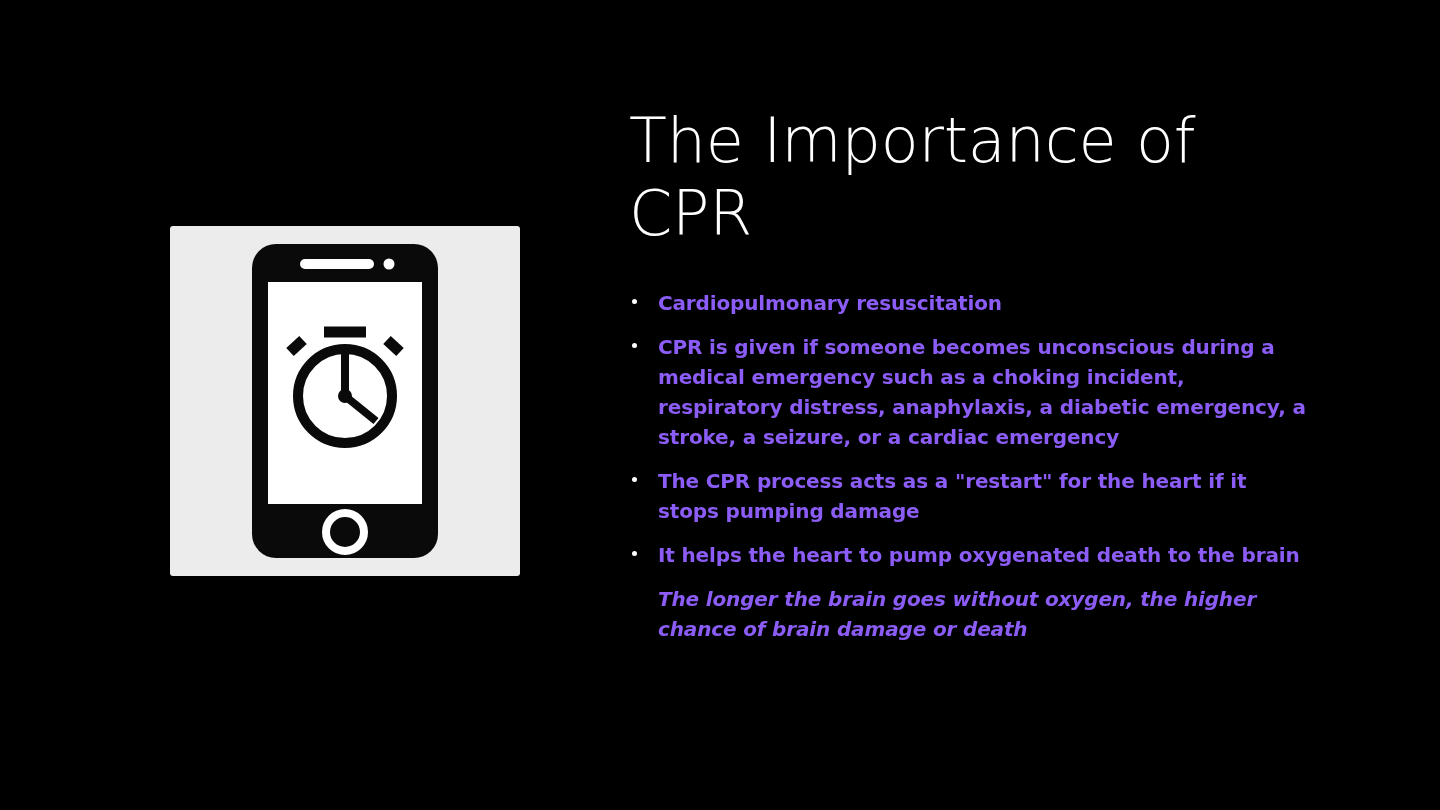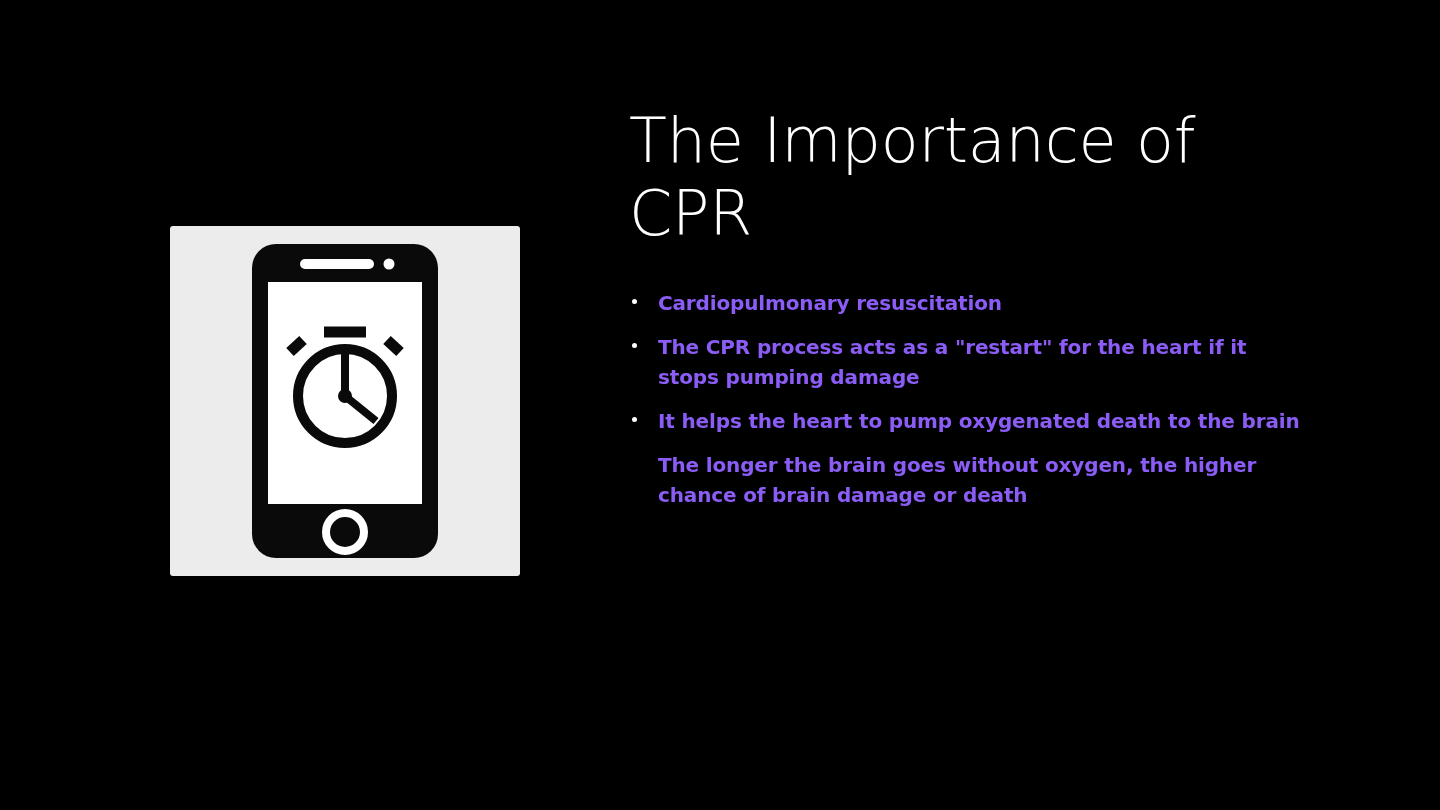--- a/index.html
+++ b/index.html
@@ -86,20 +86,21 @@
     display: block;
     color: #8b5cf6;
     font-family: "DejaVu Sans", sans-serif;
     font-weight: bold;
     font-size: 20px;
     line-height: 30px;
     letter-spacing: -0.15px;
   }
   .bullet-row.nomarker {
     margin-top: 9px;
+    font-style: italic;
   }
 </style>
 </head>
 <body>
 
 <div class="slide">
 
   <div class="image-frame">
     <svg class="phone-icon" viewBox="0 0 186 314" aria-hidden="true">
 
@@ -135,20 +136,24 @@
 
     <h1 class="title">The Importance of CPR</h1>
 
     <ul class="bullets">
 
       <li class="bullet-row">
         <span class="bullet-dot"></span>
         <span class="bullet-text">Cardiopulmonary resuscitation</span>
       </li>
 
+      <li class="bullet-row">
+        <span class="bullet-dot"></span>
+        <span class="bullet-text">CPR is given if someone becomes unconscious during a medical emergency such as a choking incident, respiratory distress, anaphylaxis, a diabetic emergency, a stroke, a seizure, or a cardiac emergency</span>
+      </li>
 
       <li class="bullet-row">
         <span class="bullet-dot"></span>
         <span class="bullet-text">The CPR process acts as a "restart" for the heart if it stops pumping damage</span>
       </li>
 
       <li class="bullet-row">
         <span class="bullet-dot"></span>
         <span class="bullet-text">It helps the heart to pump oxygenated death to the brain</span>
       </li>

